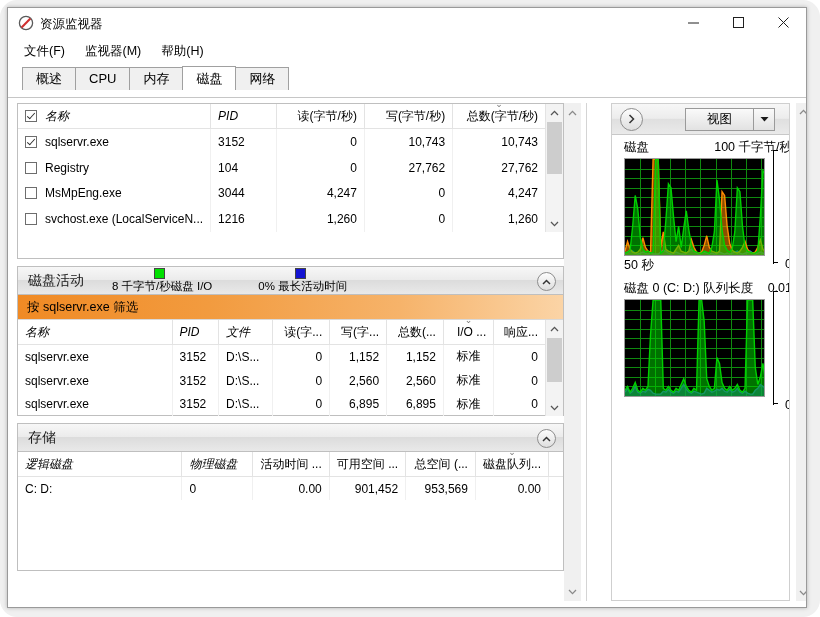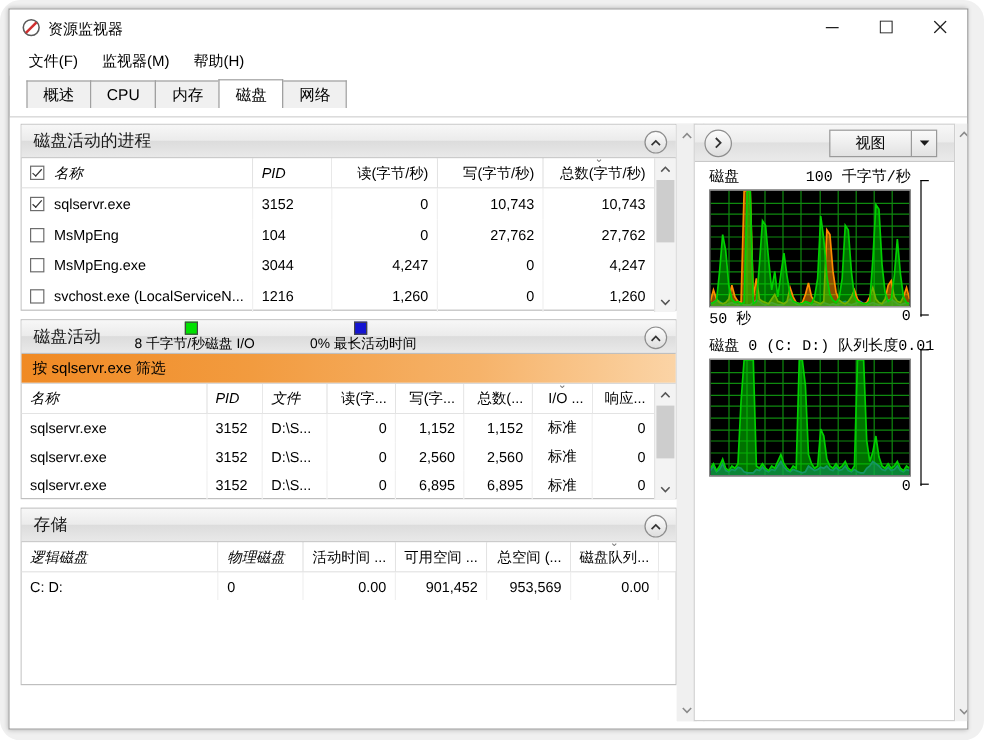--- a/index.html
+++ b/index.html
@@ -148,29 +148,28 @@
   .divider {
     position: absolute;
     left: 578px;
     top: 5px;
     bottom: 6px;
     width: 1px;
     background: #d4d4d4;
   }
   .right-pane {
     position: absolute;
-    left: 570px;
+    left: 603px;
     top: 5px;
-    width: 218px;
+    width: 179px;
     bottom: 6px;
     border: 1px solid #cfcfcf;
     box-sizing: border-box;
     background: #ffffff;
     overflow: hidden;
-    font-family: Liberation Mono, monospace;
   }
   .right-scroll {
     position: absolute;
     left: 788px;
     top: 5px;
     width: 15px;
     bottom: 6px;
     background: #f0f0f0;
   }
 
@@ -493,28 +492,20 @@
       <div class="tab active">磁盘</div>
       <div class="tab">网络</div>
     </div>
     <div style="position:absolute;left:0;right:0;top:89px;height:1px;background:#c6c6c6;"></div>
 
     <div class="content">
 
       <div class="left-pane">
 
         <div class="section" style="height:156px;">
-          <div class="sec-header">
-            <div class="sec-title">磁盘活动的进程</div>
-            <div class="chevron-btn">
-              <svg width="9" height="6" viewBox="0 0 9 6">
-                  <polyline points="1,5 4.5,1.4 8,5" fill="none" stroke="#333" stroke-width="1.4"></polyline>
-                </svg>
-            </div>
-          </div>
           <div class="tbl-wrap">
             <table class="tbl">
               <colgroup>
                   <col style="width:178px">
                   <col style="width:72px">
                   <col style="width:92px">
                   <col style="width:92px">
                   <col style="width:94px">
                 </colgroup>
               <thead>
@@ -533,21 +524,21 @@
               </thead>
               <tbody>
                 <tr>
                   <td class="l"><span class="cbx checked"></span><span>sqlservr.exe</span></td>
                   <td class="l">3152</td>
                   <td>0</td>
                   <td>10,743</td>
                   <td>10,743</td>
                 </tr>
                 <tr>
-                  <td class="l"><span class="cbx"></span><span>MsMpEng</span></td>
+                  <td class="l"><span class="cbx"></span><span>Registry</span></td>
                   <td class="l">104</td>
                   <td>0</td>
                   <td>27,762</td>
                   <td>27,762</td>
                 </tr>
                 <tr>
                   <td class="l"><span class="cbx"></span><span>MsMpEng.exe</span></td>
                   <td class="l">3044</td>
                   <td>4,247</td>
                   <td>0</td>

